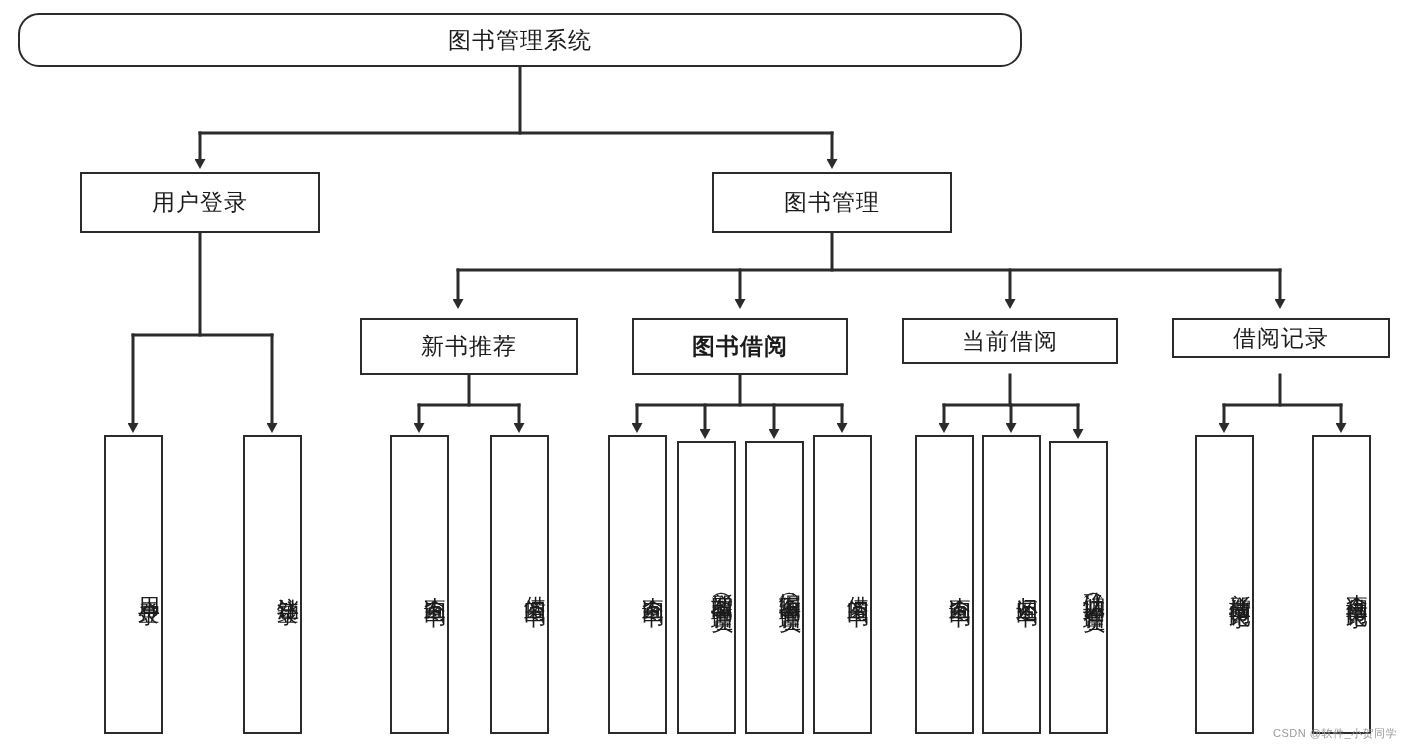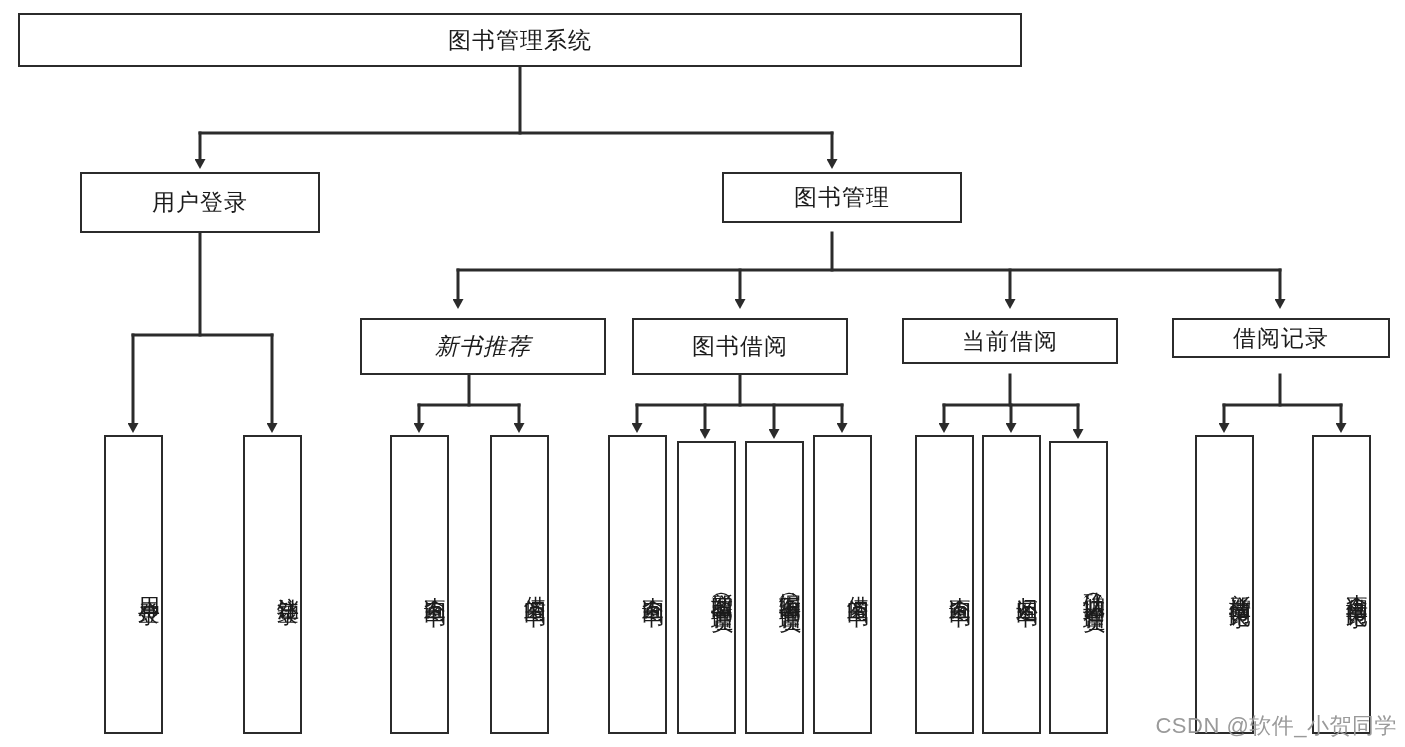--- a/index.html
+++ b/index.html
@@ -55,21 +55,21 @@
     line-height: 1.06;
     text-align: left;
   }
   .node-label {
     white-space: pre;
   }
   #watermark {
     position: absolute;
     right: 8px;
     bottom: 6px;
-    font-size: 22px;
+    font-size: 11px;
     color: #9a9a9a;
     letter-spacing: 0.5px;
     white-space: nowrap;
   }
 </style>
 </head>
 <body>
 
 <div id="diagram-root">
 
@@ -116,37 +116,37 @@
       <path d="M1011,405 L1011,424" marker-end="url(#arrowhead)"></path>
       <path d="M1078,405 L1078,430" marker-end="url(#arrowhead)"></path>
 
       <path d="M1280,375 L1280,405"></path>
       <path d="M1224,405 L1341,405"></path>
       <path d="M1224,405 L1224,424" marker-end="url(#arrowhead)"></path>
       <path d="M1341,405 L1341,424" marker-end="url(#arrowhead)"></path>
     </g>
   </svg>
 
-  <div class="node horizontal" style="left:18px; top:13px; width:1004px; height:54px;">
+  <div class="node horizontal" style="left:18px; top:13px; width:1004px; height:54px;border-radius:21px;">
     <span class="node-label">图书管理系统</span>
   </div>
 
   <div class="node horizontal" style="left:80px; top:172px; width:240px; height:61px;">
     <span class="node-label">用户登录</span>
   </div>
 
-  <div class="node horizontal" style="left:712px; top:172px; width:240px; height:51px;margin-left:10px;">
+  <div class="node horizontal" style="left:712px; top:172px; width:240px; height:61px;">
     <span class="node-label">图书管理</span>
   </div>
 
-  <div class="node horizontal" style="left:360px; top:318px; width:246px; height:57px;font-style:italic;">
+  <div class="node horizontal" style="left:360px; top:318px; width:218px; height:57px;">
     <span class="node-label">新书推荐</span>
   </div>
 
-  <div class="node horizontal" style="left:632px; top:318px; width:216px; height:57px;">
+  <div class="node horizontal" style="left:632px; top:318px; width:216px; height:57px;font-weight:bold;">
     <span class="node-label">图书借阅</span>
   </div>
 
   <div class="node horizontal" style="left:902px; top:318px; width:216px; height:46px;">
     <span class="node-label">当前借阅</span>
   </div>
 
   <div class="node horizontal" style="left:1172px; top:318px; width:218px; height:40px;">
     <span class="node-label">借阅记录</span>
   </div>

